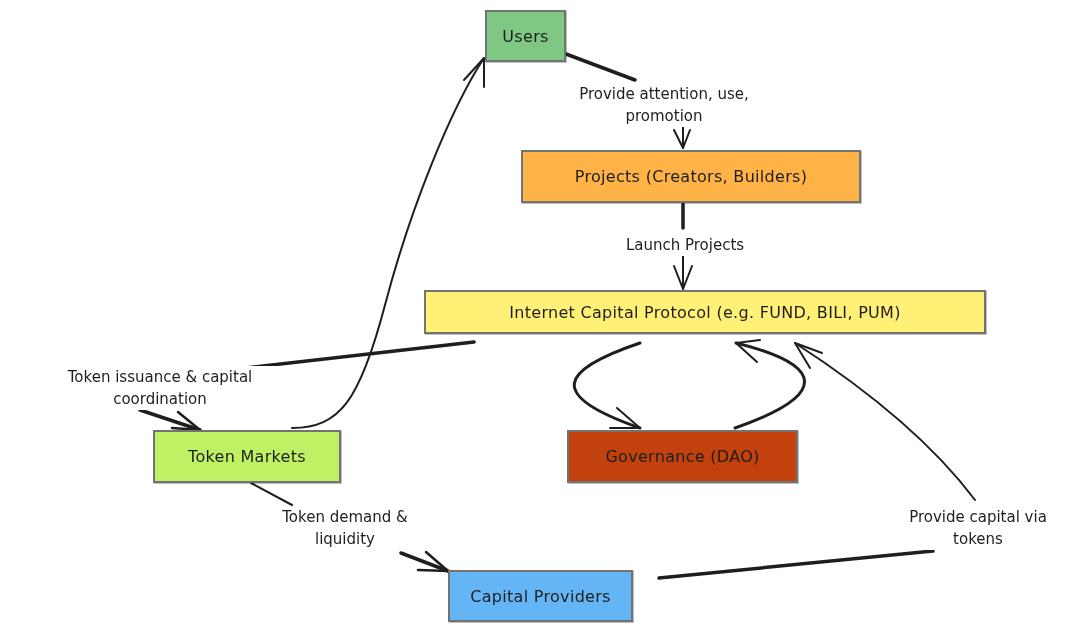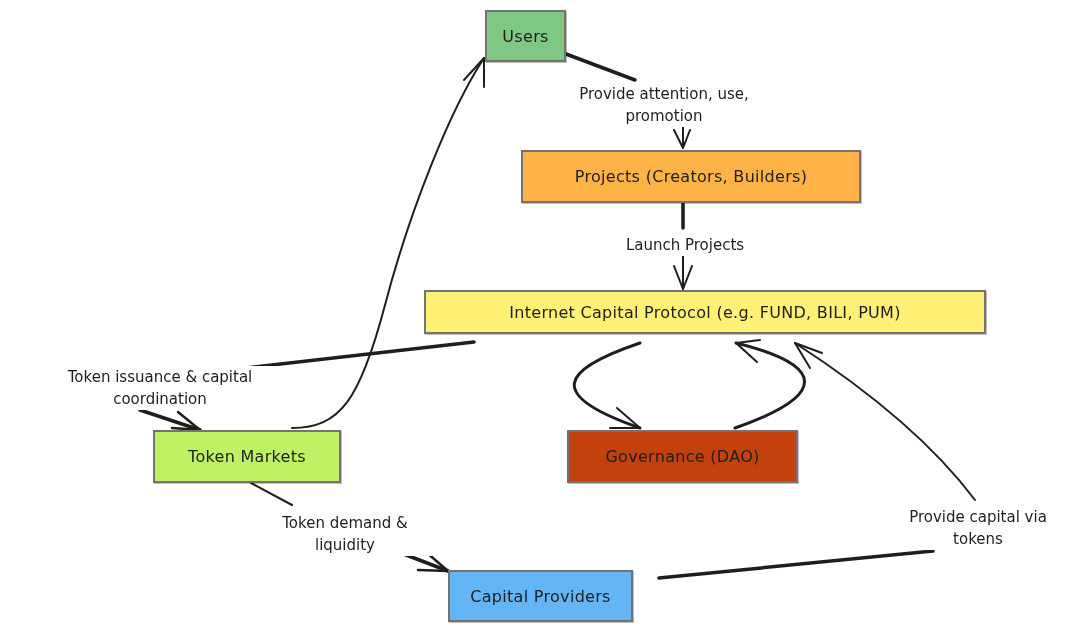--- a/index.html
+++ b/index.html
@@ -17,21 +17,21 @@
     #n-users     { left: 485px; top: 10px;  width: 81px;  height: 52px; }
     #n-projects  { left: 521px; top: 150px; width: 340px; height: 53px; justify-content: center; }
     #n-protocol  { left: 424px; top: 290px; width: 562px; height: 44px; }
     #n-markets   { left: 153px; top: 430px; width: 188px; height: 53px; }
     #n-governance{ left: 567px; top: 430px; width: 231px; height: 53px; }
     #n-capital   { left: 448px; top: 570px; width: 185px; height: 52px; }
 
     #l-attention { left: 562px; top: 83px;  width: 200px; }
     #l-launch    { left: 598px; top: 234px; width: 170px; }
     #l-issuance  { left: 8px;   top: 366px; width: 246px; margin-left: 27px; }
-    #l-demand    { left: 258px; top: 506px; width: 170px; margin-top: 6px; }
+    #l-demand    { left: 258px; top: 506px; width: 170px; }
     #l-capital   { left: 880px; top: 506px; width: 192px; }
   </style>
 </head>
 <body>
 
 <svg id="canvas" width="1077" height="633" viewBox="0 0 1077 633">
   <g fill="none" stroke="#1e1e1e" stroke-linecap="round" stroke-linejoin="round">
 
     <path d="M566 54 L635 80" stroke-width="3.5"></path>
     <path d="M683 124 L683 148" stroke-width="2"></path>

